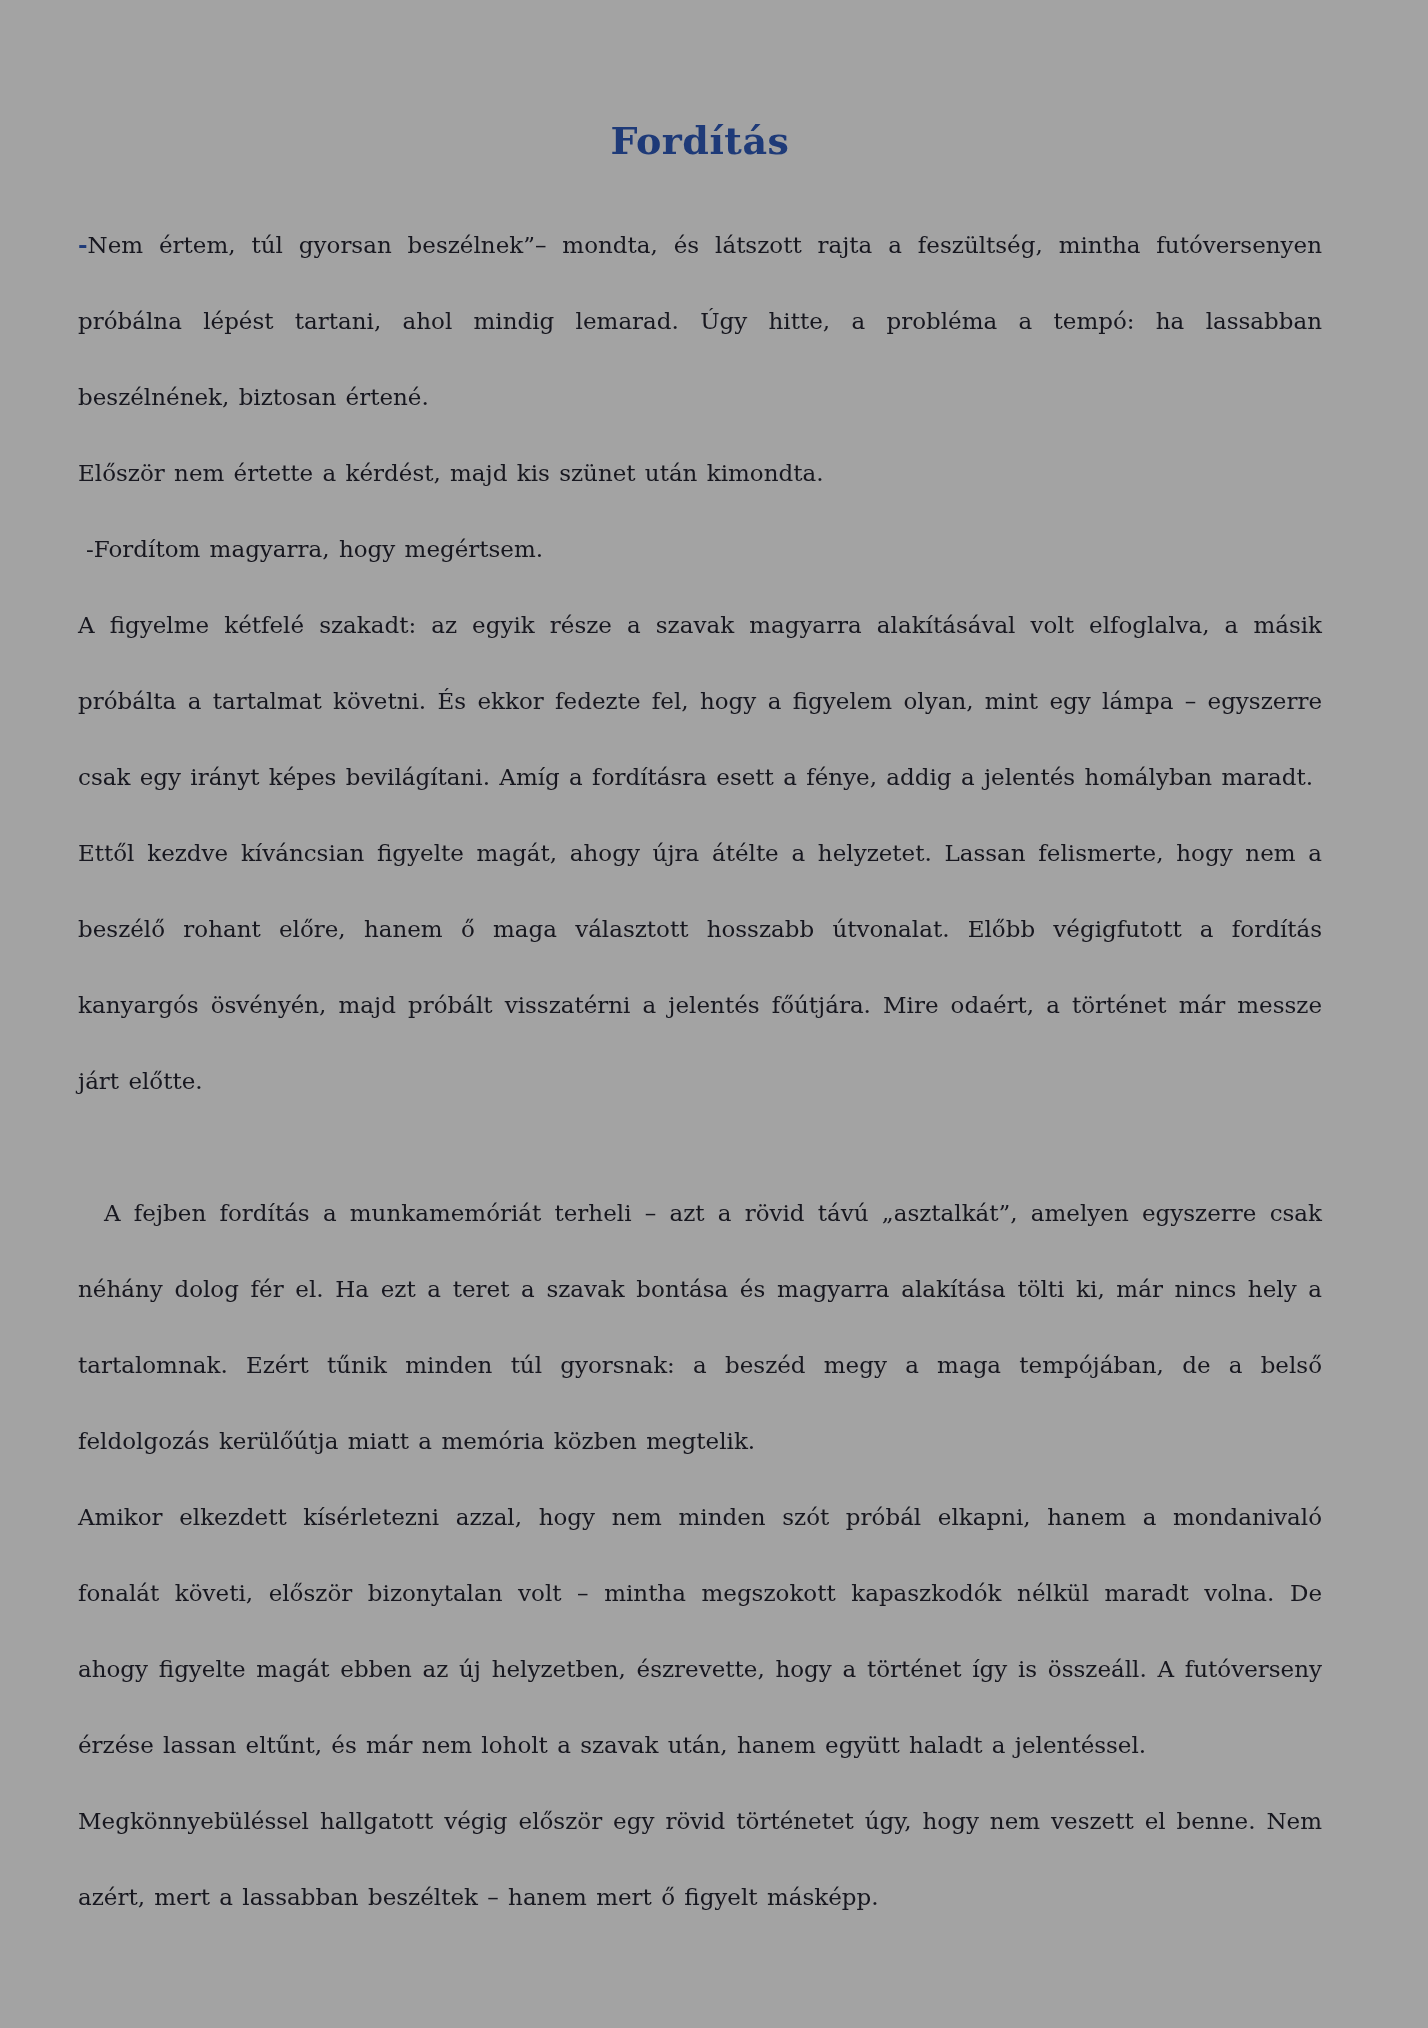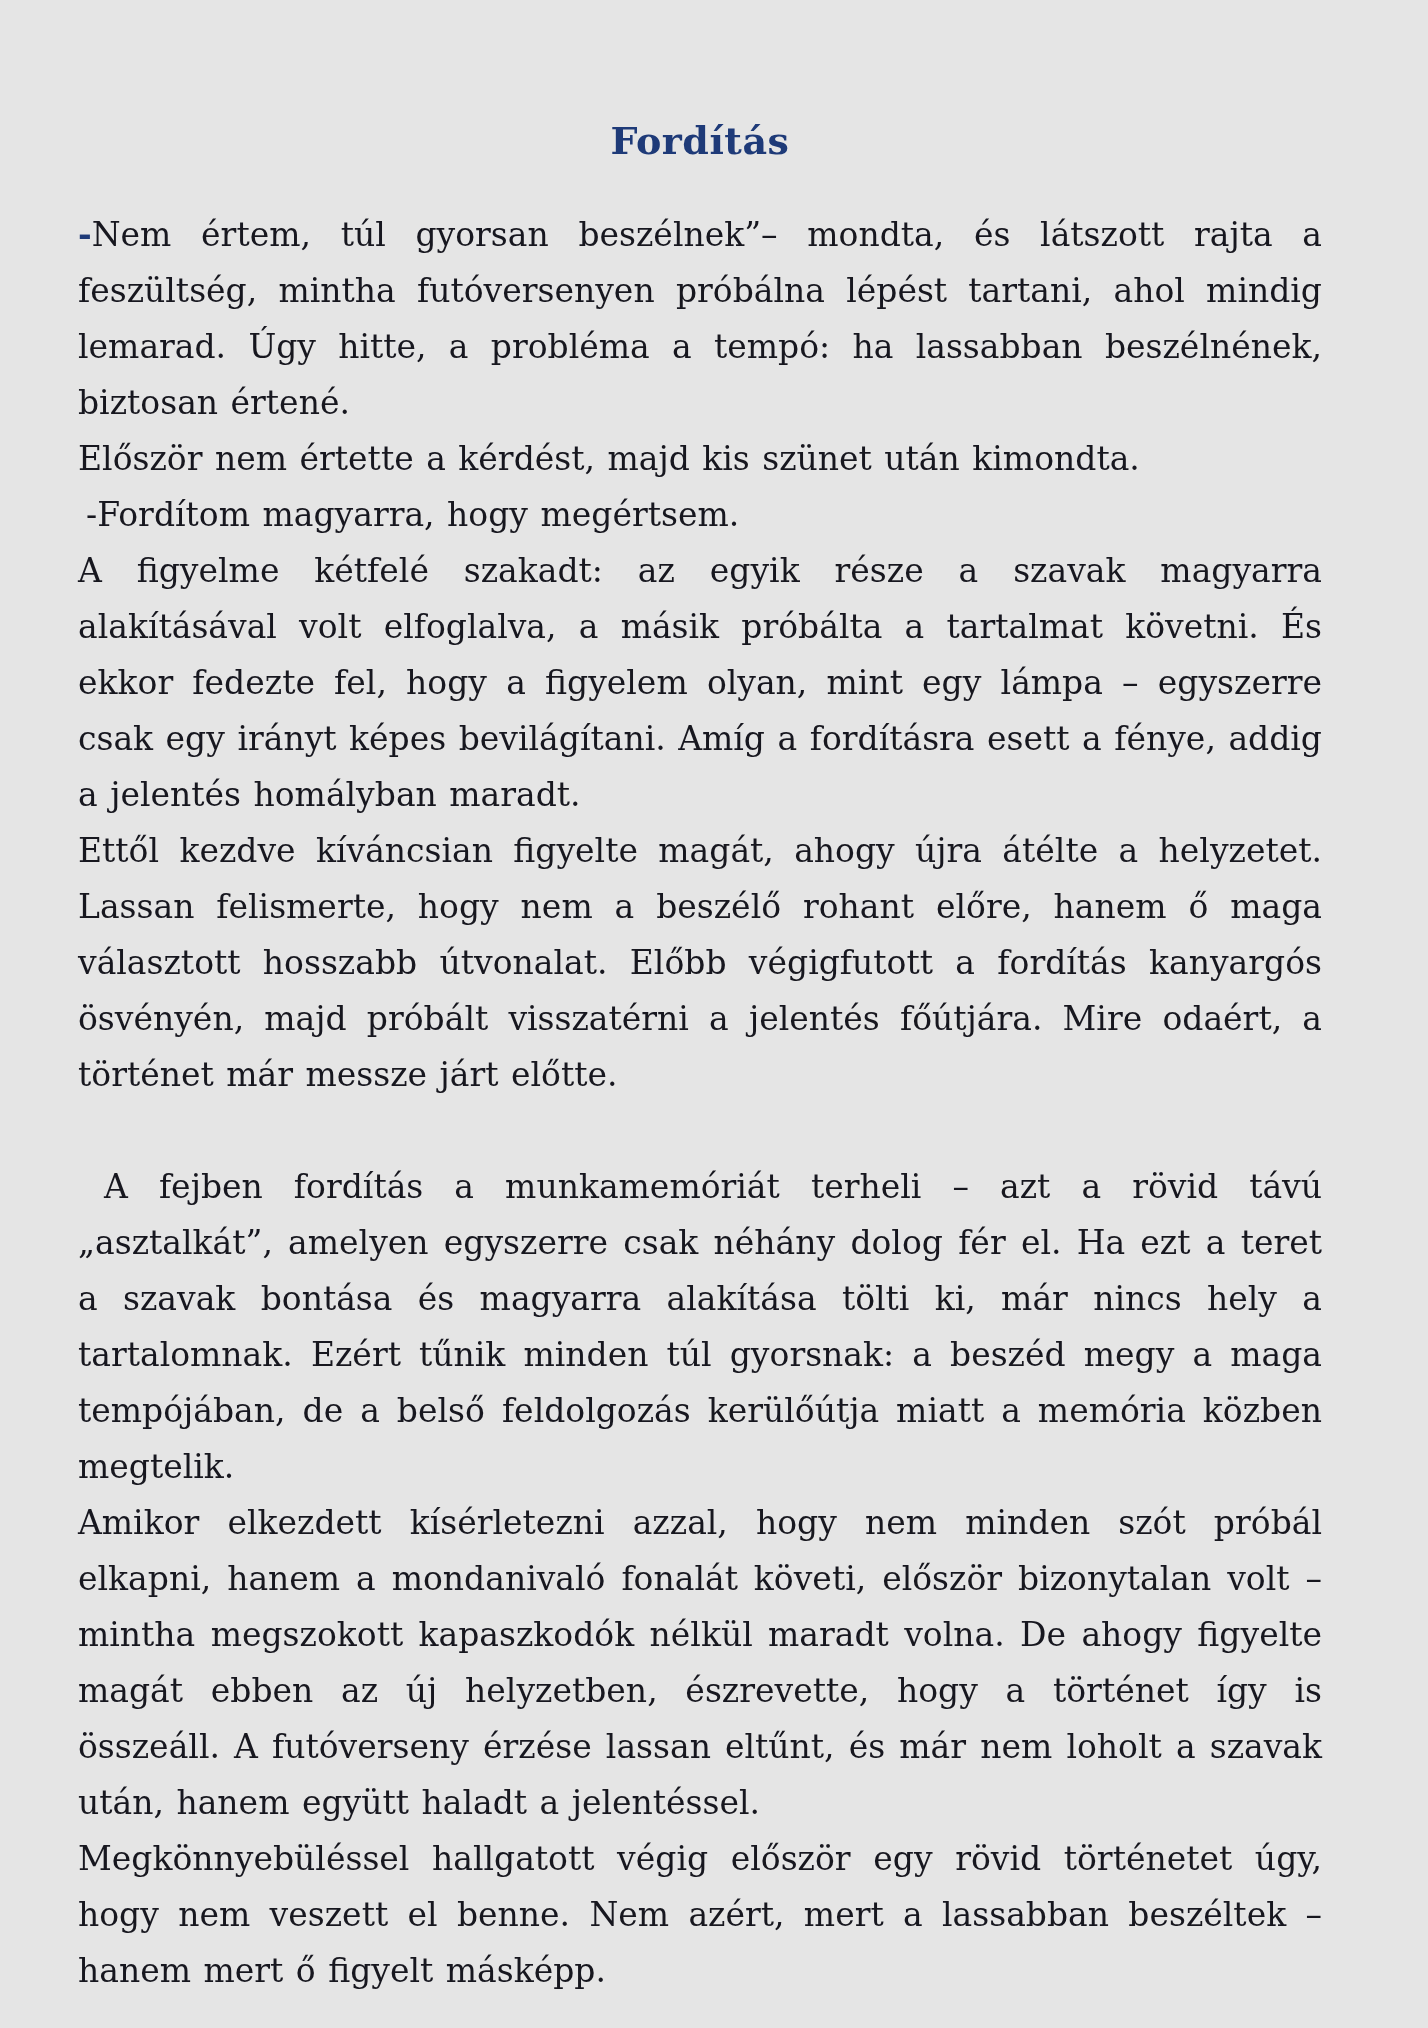--- a/index.html
+++ b/index.html
@@ -5,38 +5,38 @@
   html, body {
     margin: 0;
     padding: 0;
     background: #ffffff;
   }
   .page {
     position: relative;
     width: 1428px;
     height: 2028px;
     box-sizing: border-box;
-    background: #e5e5e5;
+    background: #a3a3a3;
     padding: 118px 106px 0 78px;
     font-family: "DejaVu Serif", "Liberation Serif", serif;
     color: var(--text, #17171f);
     overflow: hidden;
   }
   .doc-title {
     margin: 0 0 44px 0;
     text-align: center;
     font-size: 38px;
     font-weight: bold;
     letter-spacing: 0.5px;
     color: var(--accent, #1e3a78);
   }
   .doc-body p {
     margin: 0;
-    font-size: 33px;
-    line-height: 56px;
+    font-size: 23px;
+    line-height: 76px;
     text-align: justify;
     word-spacing: 2px;
   }
   .doc-body p.gap-before { margin-top: 56px; }
   .doc-body p.indent { text-indent: 26px; }
   .doc-body p.slight-indent { text-indent: 8px; }
   .lead-dash {
     color: var(--accent, #1e3a78);
     font-weight: bold;
   }

